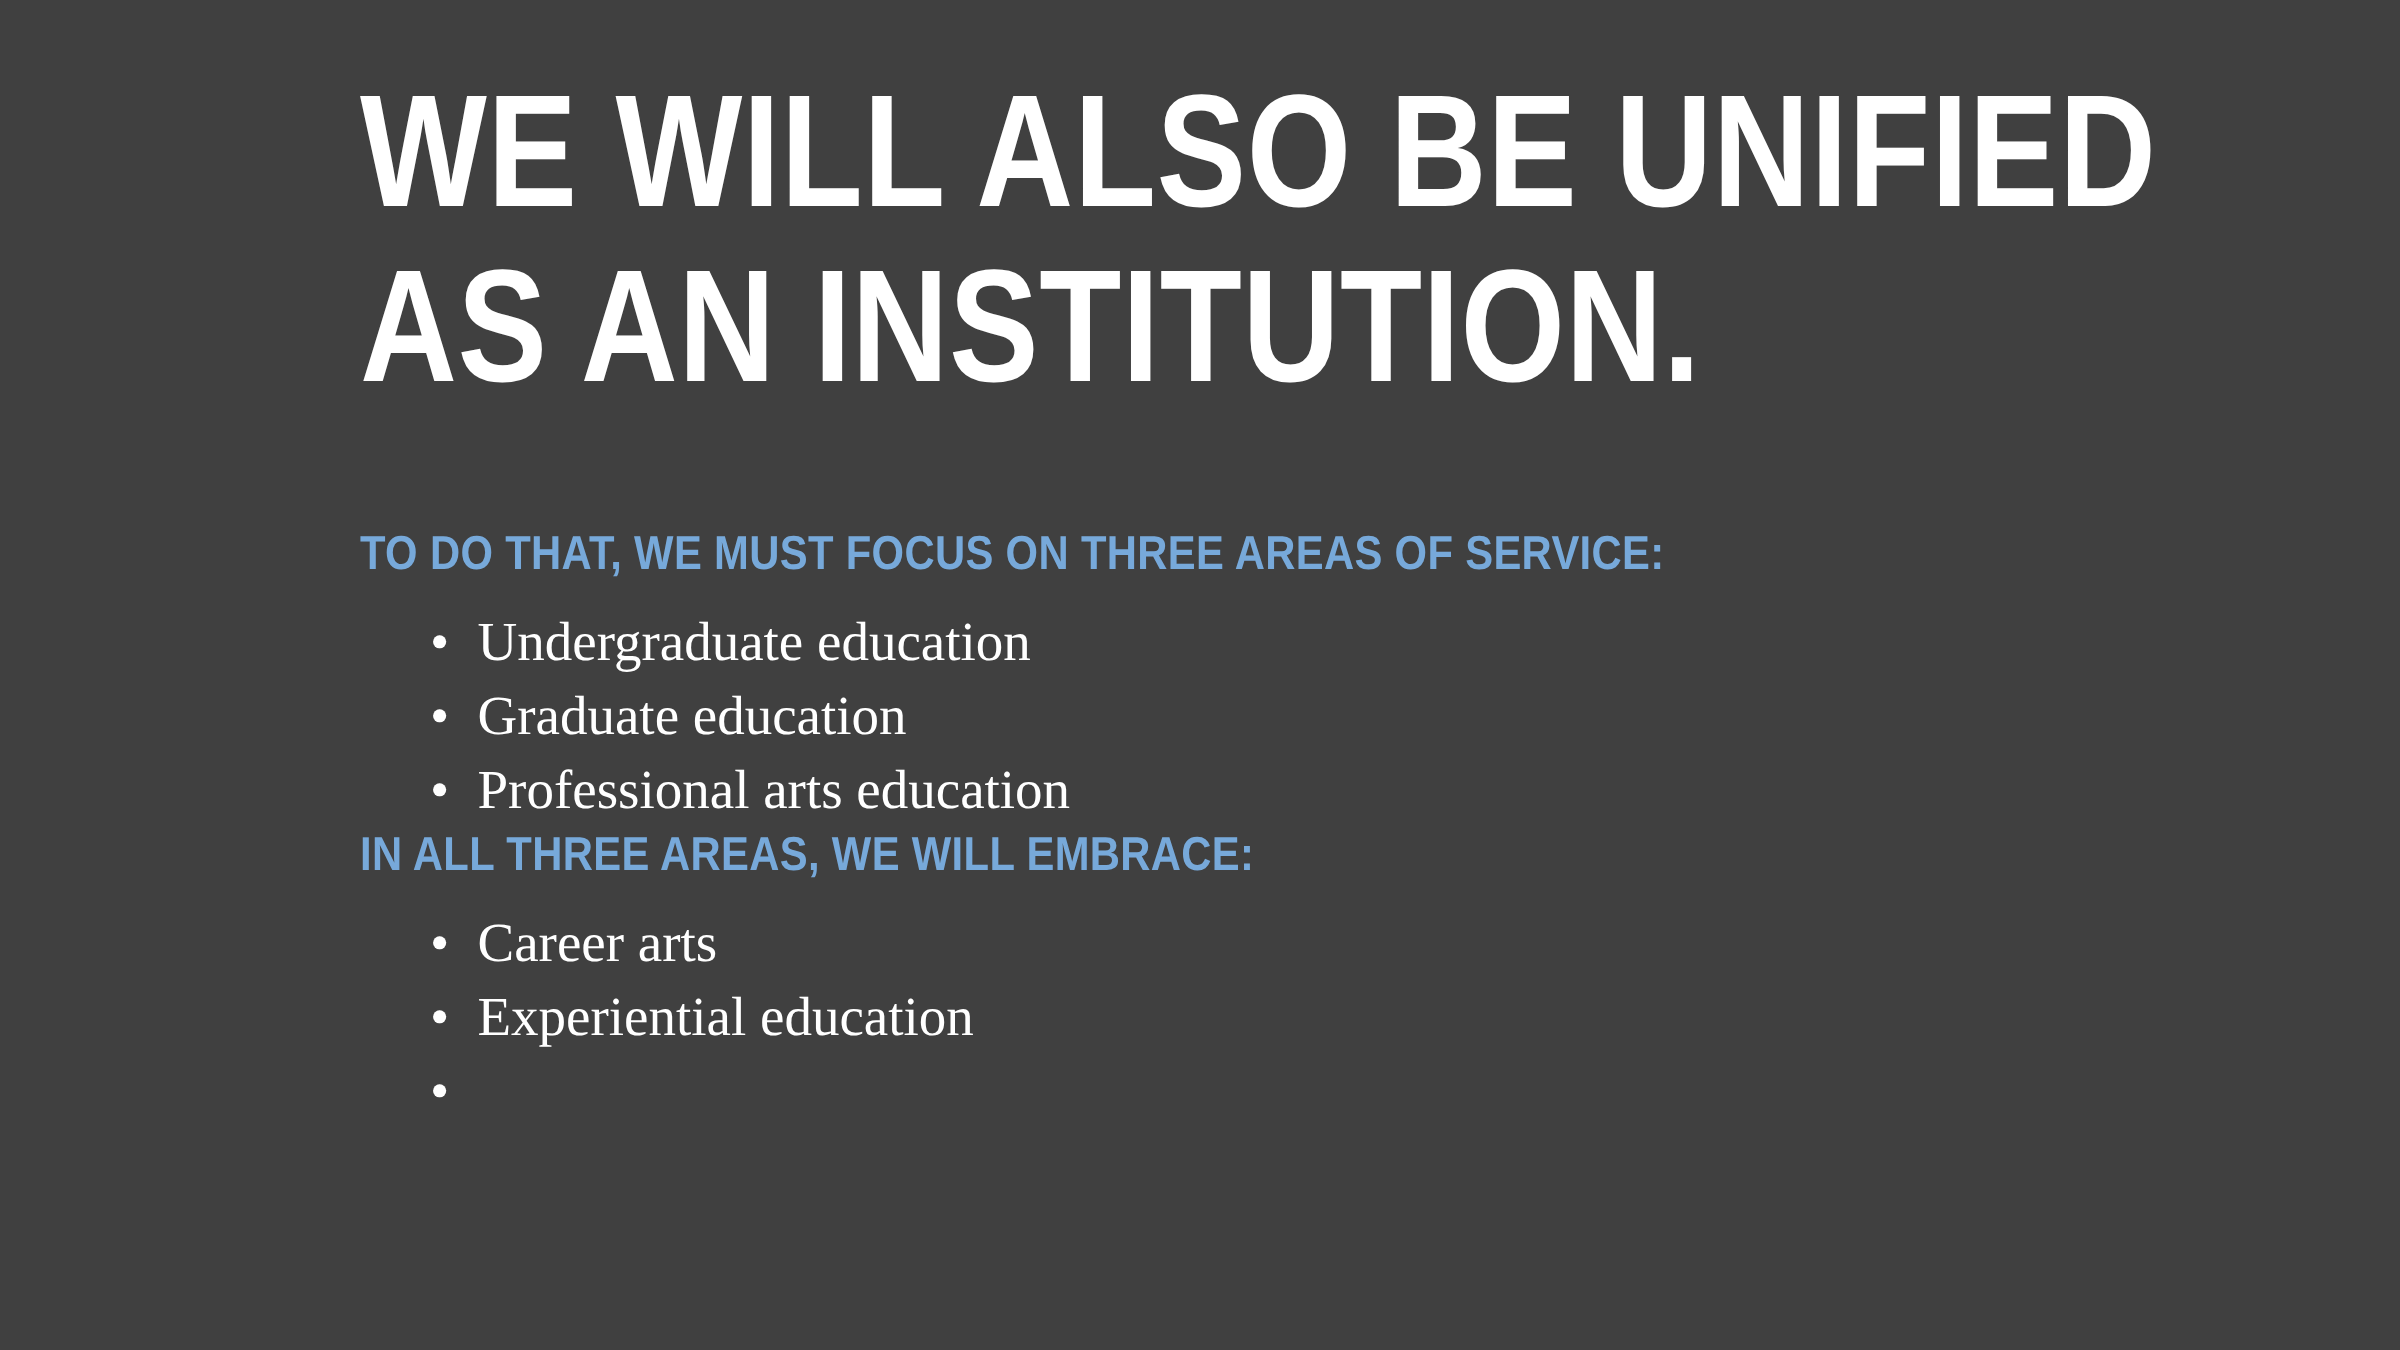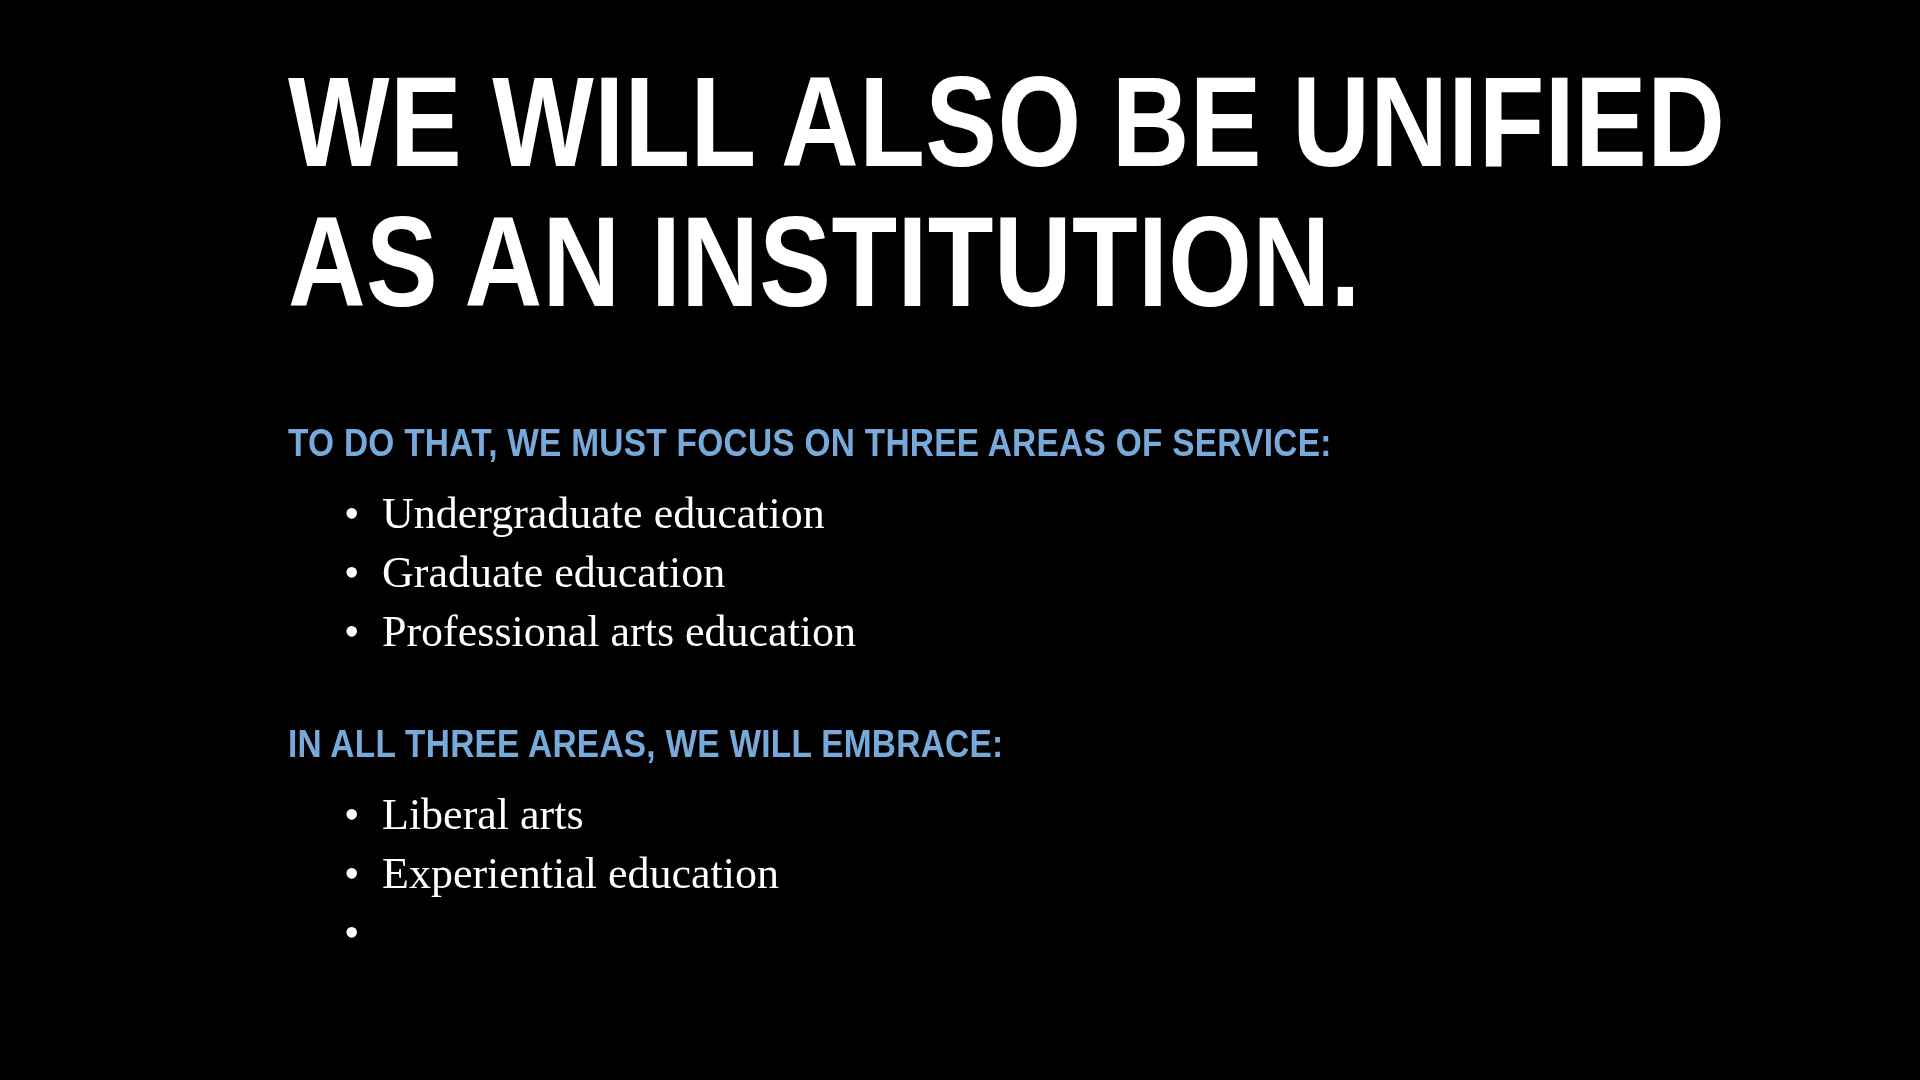--- a/index.html
+++ b/index.html
@@ -11,21 +11,21 @@
     width: 1920px;
     height: 1080px;
     overflow: hidden;
     font-family: "Liberation Sans", sans-serif;
   }
 
   .slide {
     position: relative;
     width: 1920px;
     height: 1080px;
-    background: #000000;
+    background: #404040;
     box-sizing: border-box;
     overflow: hidden;
   }
 
   
   .headline {
     position: absolute;
     left: 288px;
     top: 52px;
     width: 1500px;
@@ -50,21 +50,20 @@
     left: 288px;
     top: 420px;
     width: 1400px;
   }
 
   .section {
     margin: 0;
   }
 
   .section + .section {
-    margin-top: 60px;
   }
 
   .subhead {
     color: #77a9da;
     font-family: "Liberation Sans Narrow", "Liberation Sans", sans-serif;
     font-size: 38px;
     font-weight: bold;
     line-height: 46px;
     letter-spacing: 0.3px;
     transform: scaleX(0.88);
@@ -134,21 +133,21 @@
           <span class="bullet-text">Professional arts education</span>
         </li>
       </ul>
     </div>
 
     <div class="section">
       <p class="subhead">IN ALL THREE AREAS, WE WILL EMBRACE:</p>
       <ul class="bullet-list">
         <li class="bullet-item">
           <span class="bullet-dot">•</span>
-          <span class="bullet-text">Liberal arts</span>
+          <span class="bullet-text">Career arts</span>
         </li>
         <li class="bullet-item">
           <span class="bullet-dot">•</span>
           <span class="bullet-text">Experiential education</span>
         </li>
         <li class="bullet-item">
           <span class="bullet-dot">•</span>
         </li>
       </ul>
     </div>

